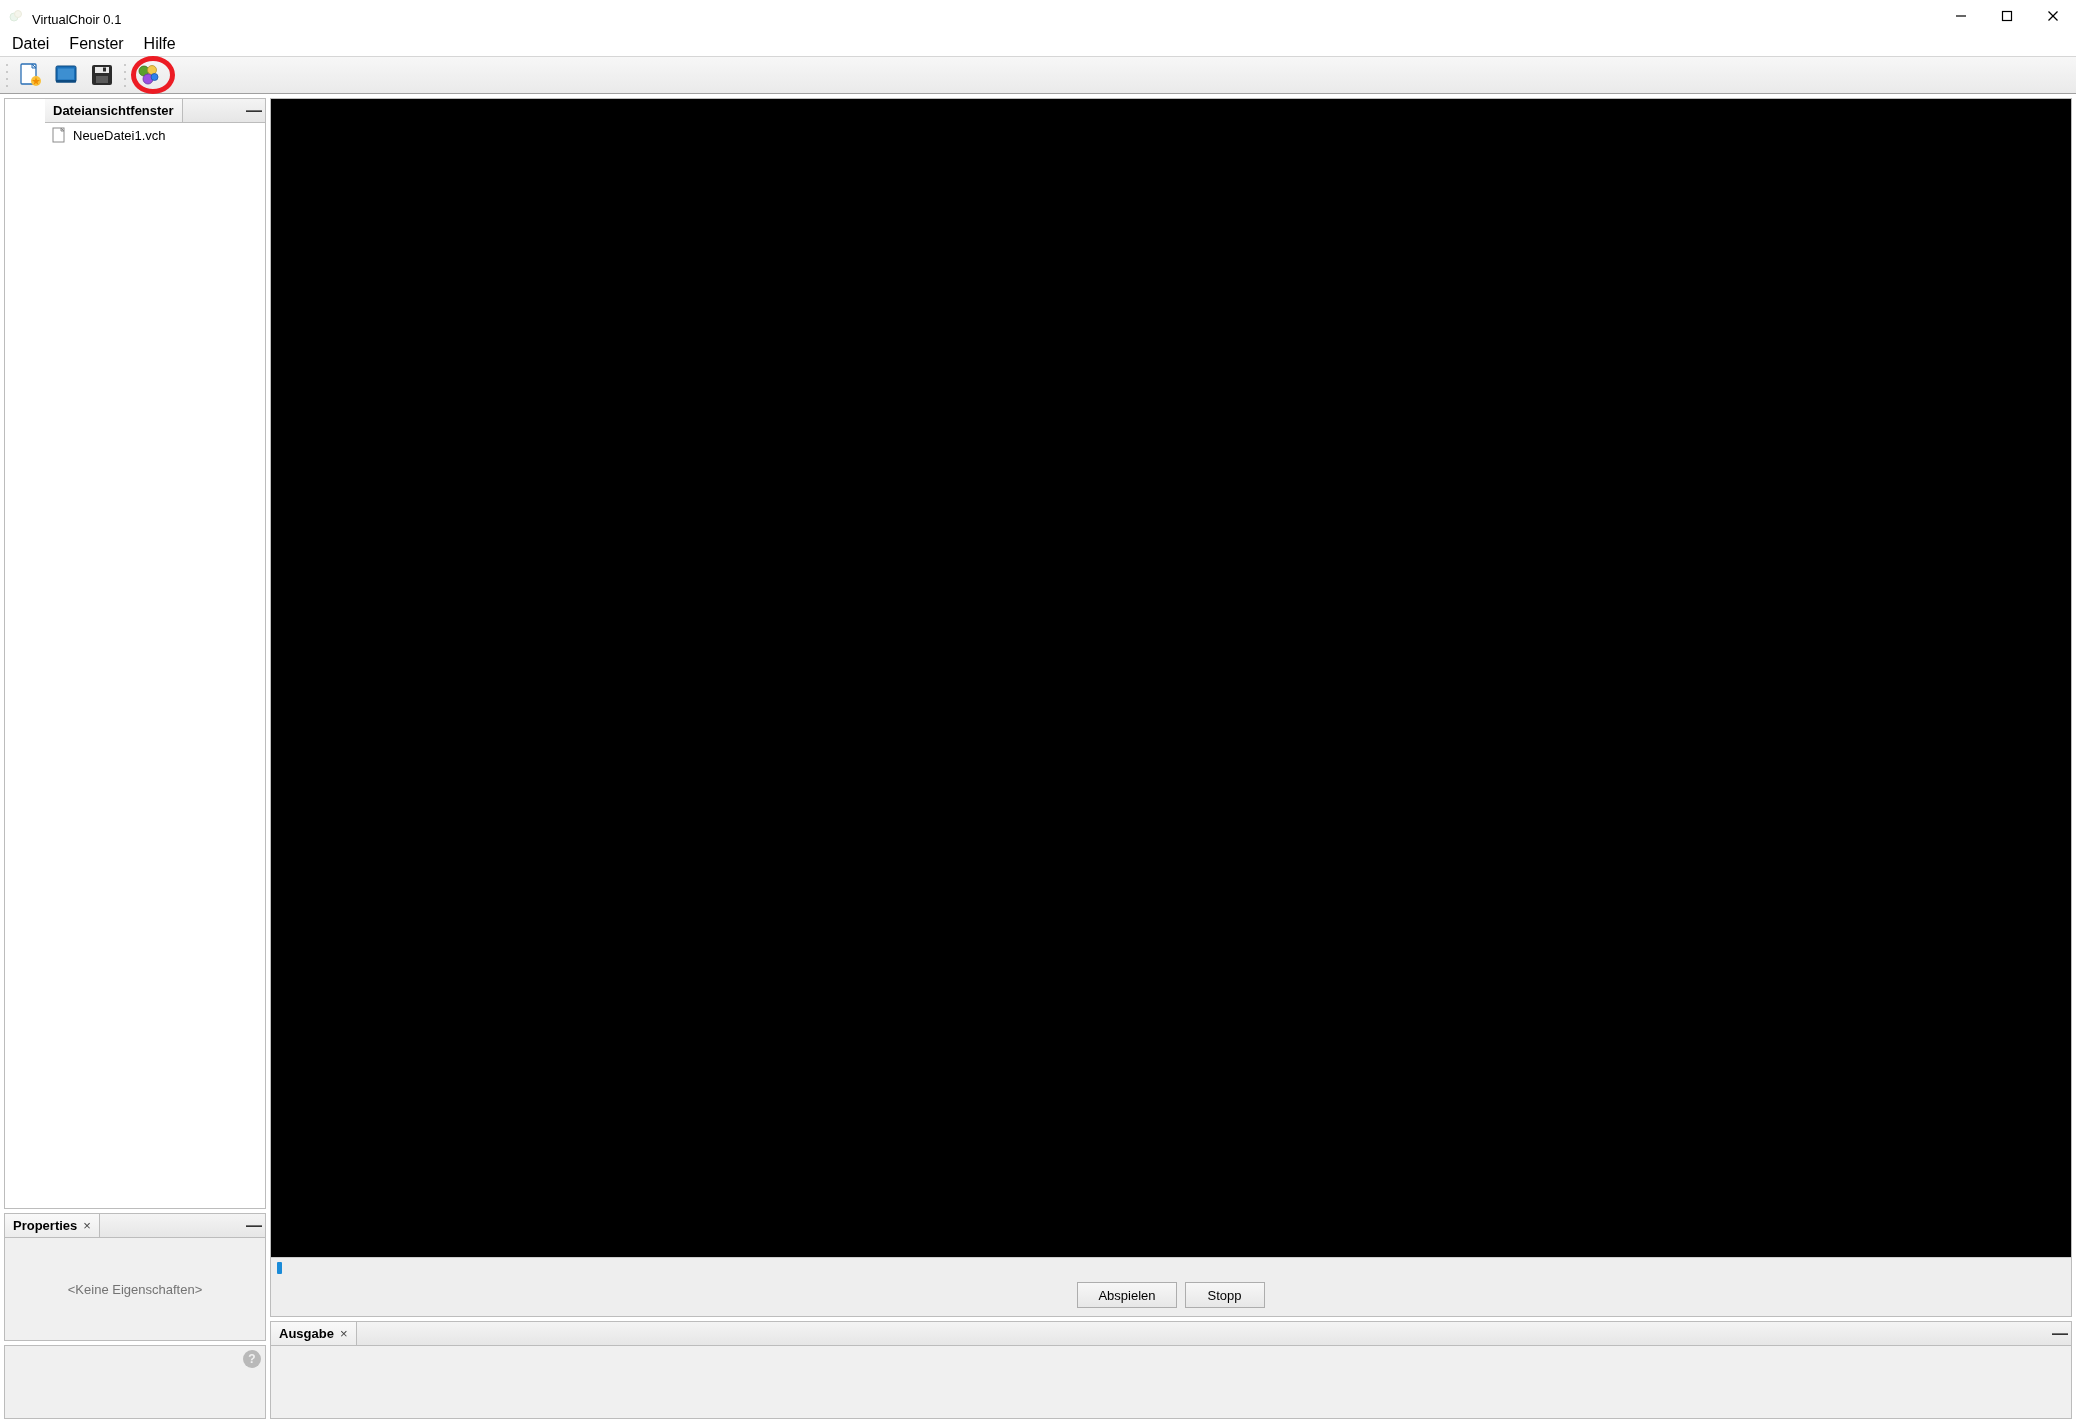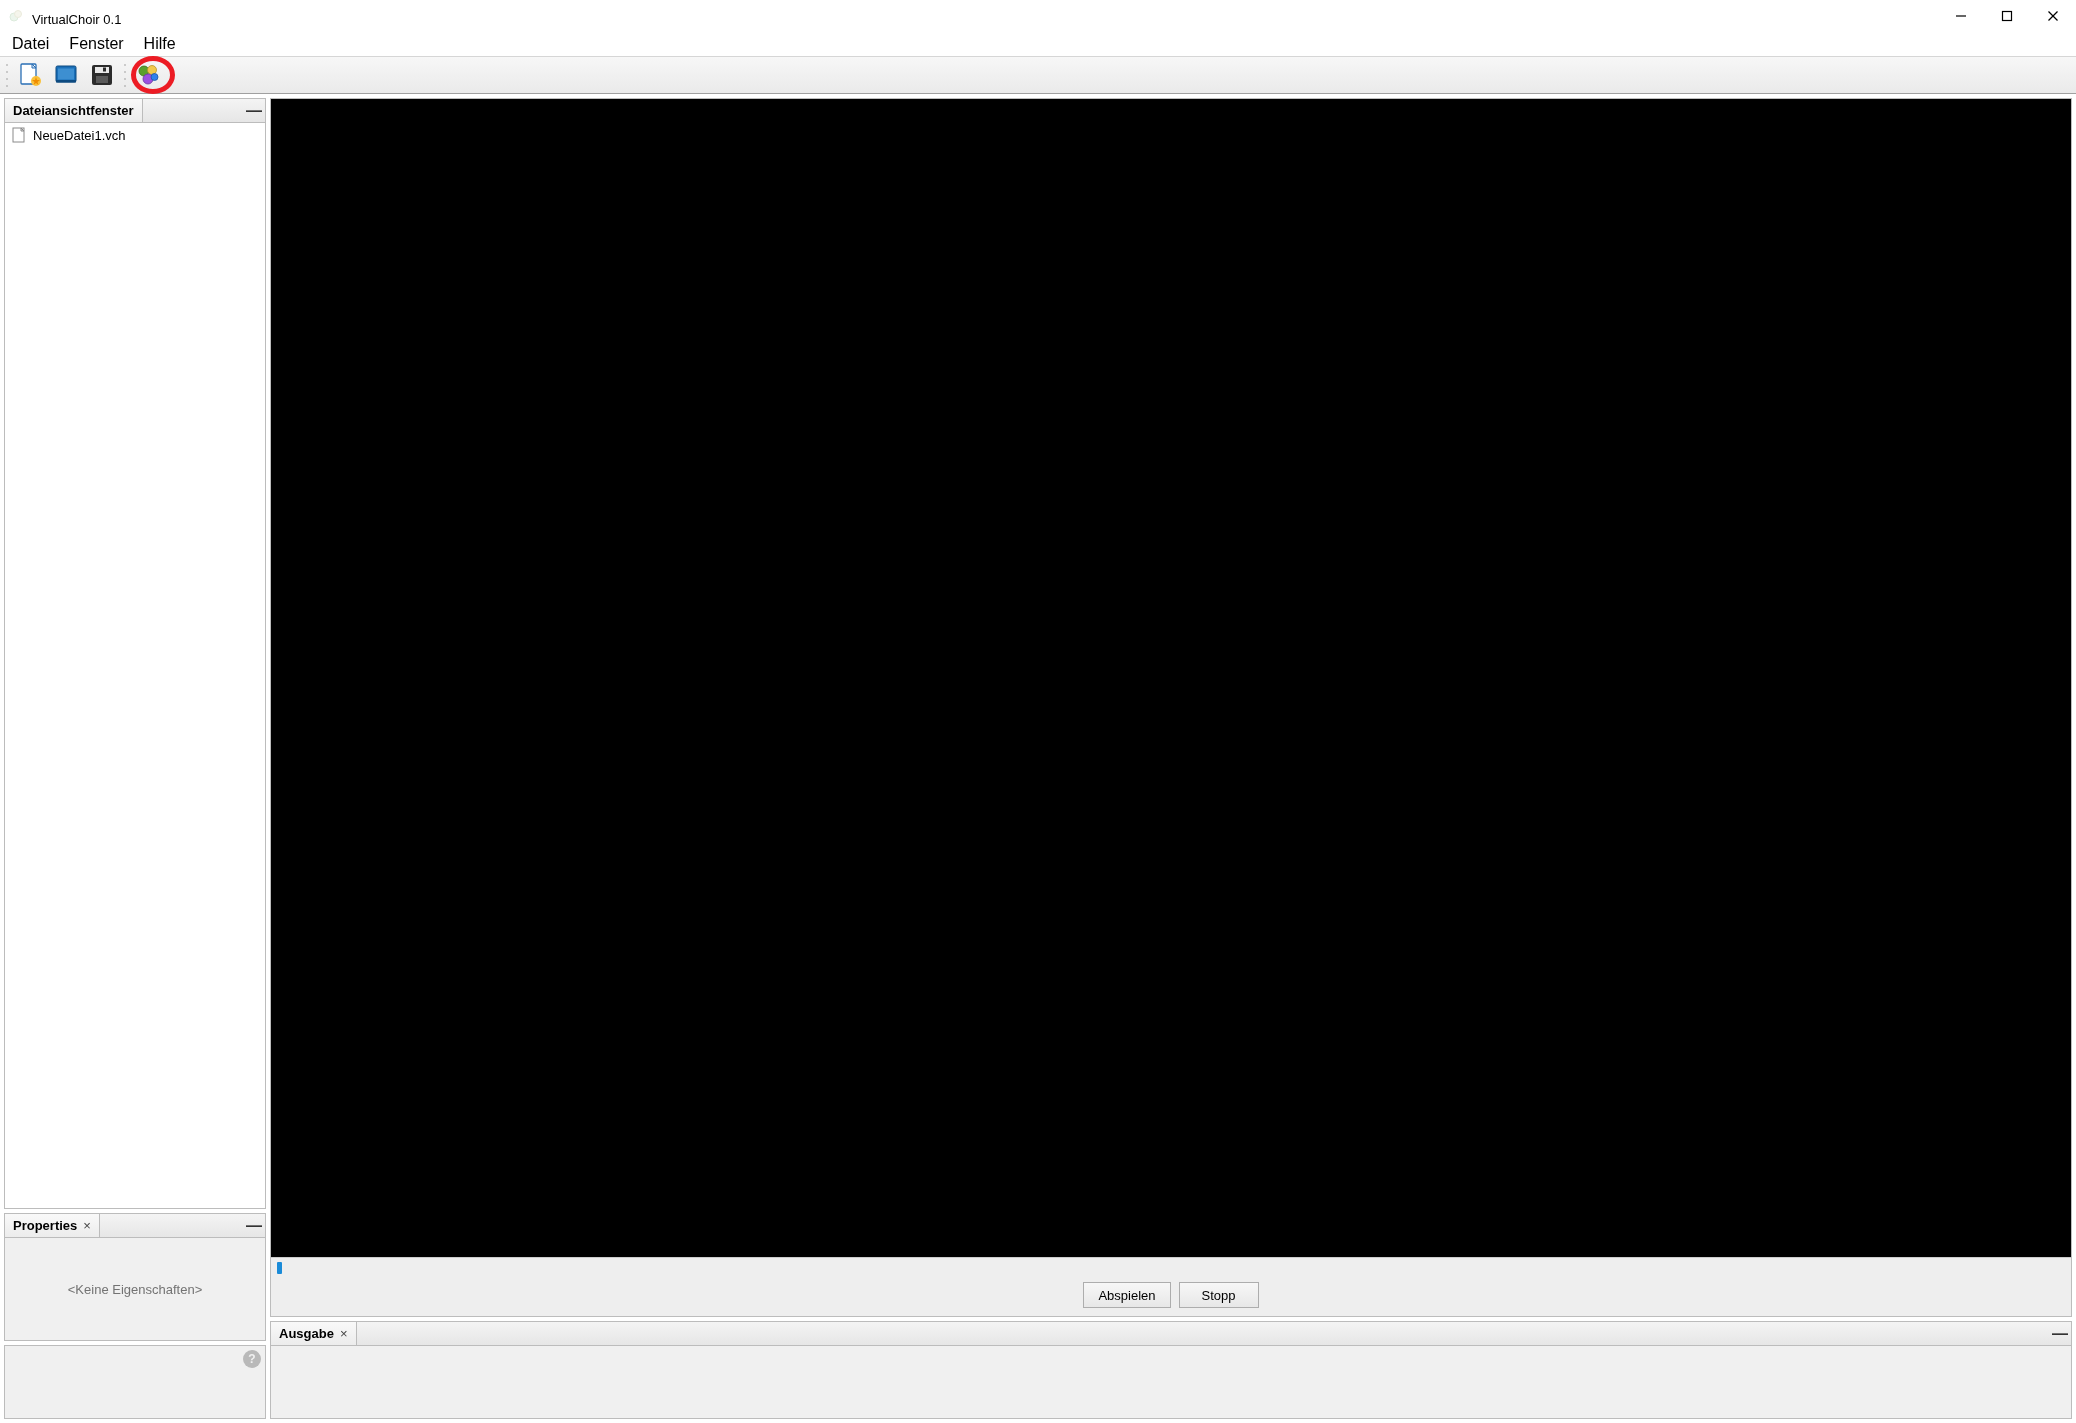--- a/index.html
+++ b/index.html
@@ -141,21 +141,21 @@
     color: #444;
   }
   .min-btn {
     margin-left: auto;
     width: 22px; height: 100%;
     display: flex; align-items: center; justify-content: center;
     font-weight: bold;
     font-size: 16px;
     color: #333;
   }
-  .file-panel { flex: 1; }
+  .file-panel { flex: 1; padding-left: 40px; }
   .file-list {
     flex: 1;
     background: #fff;
     padding: 2px;
   }
   .file-item {
     display: flex;
     align-items: center;
     gap: 6px;
     padding: 2px 4px;
@@ -261,21 +261,21 @@
     display: flex;
     justify-content: center;
     gap: 8px;
   }
   .btn {
     min-width: 80px;
     height: 26px;
     background: linear-gradient(#f7f7f7, #e7e7e7);
     border: 1px solid #adadad;
     font-size: 13px;
-    padding: 0 14px;
+    padding: 0 20px;
     cursor: default;
     font-family: inherit;
   }
   .output-panel {
     height: 98px;
     border: 1px solid #bcbcbc;
     display: flex;
     flex-direction: column;
   }
   .output-body {

